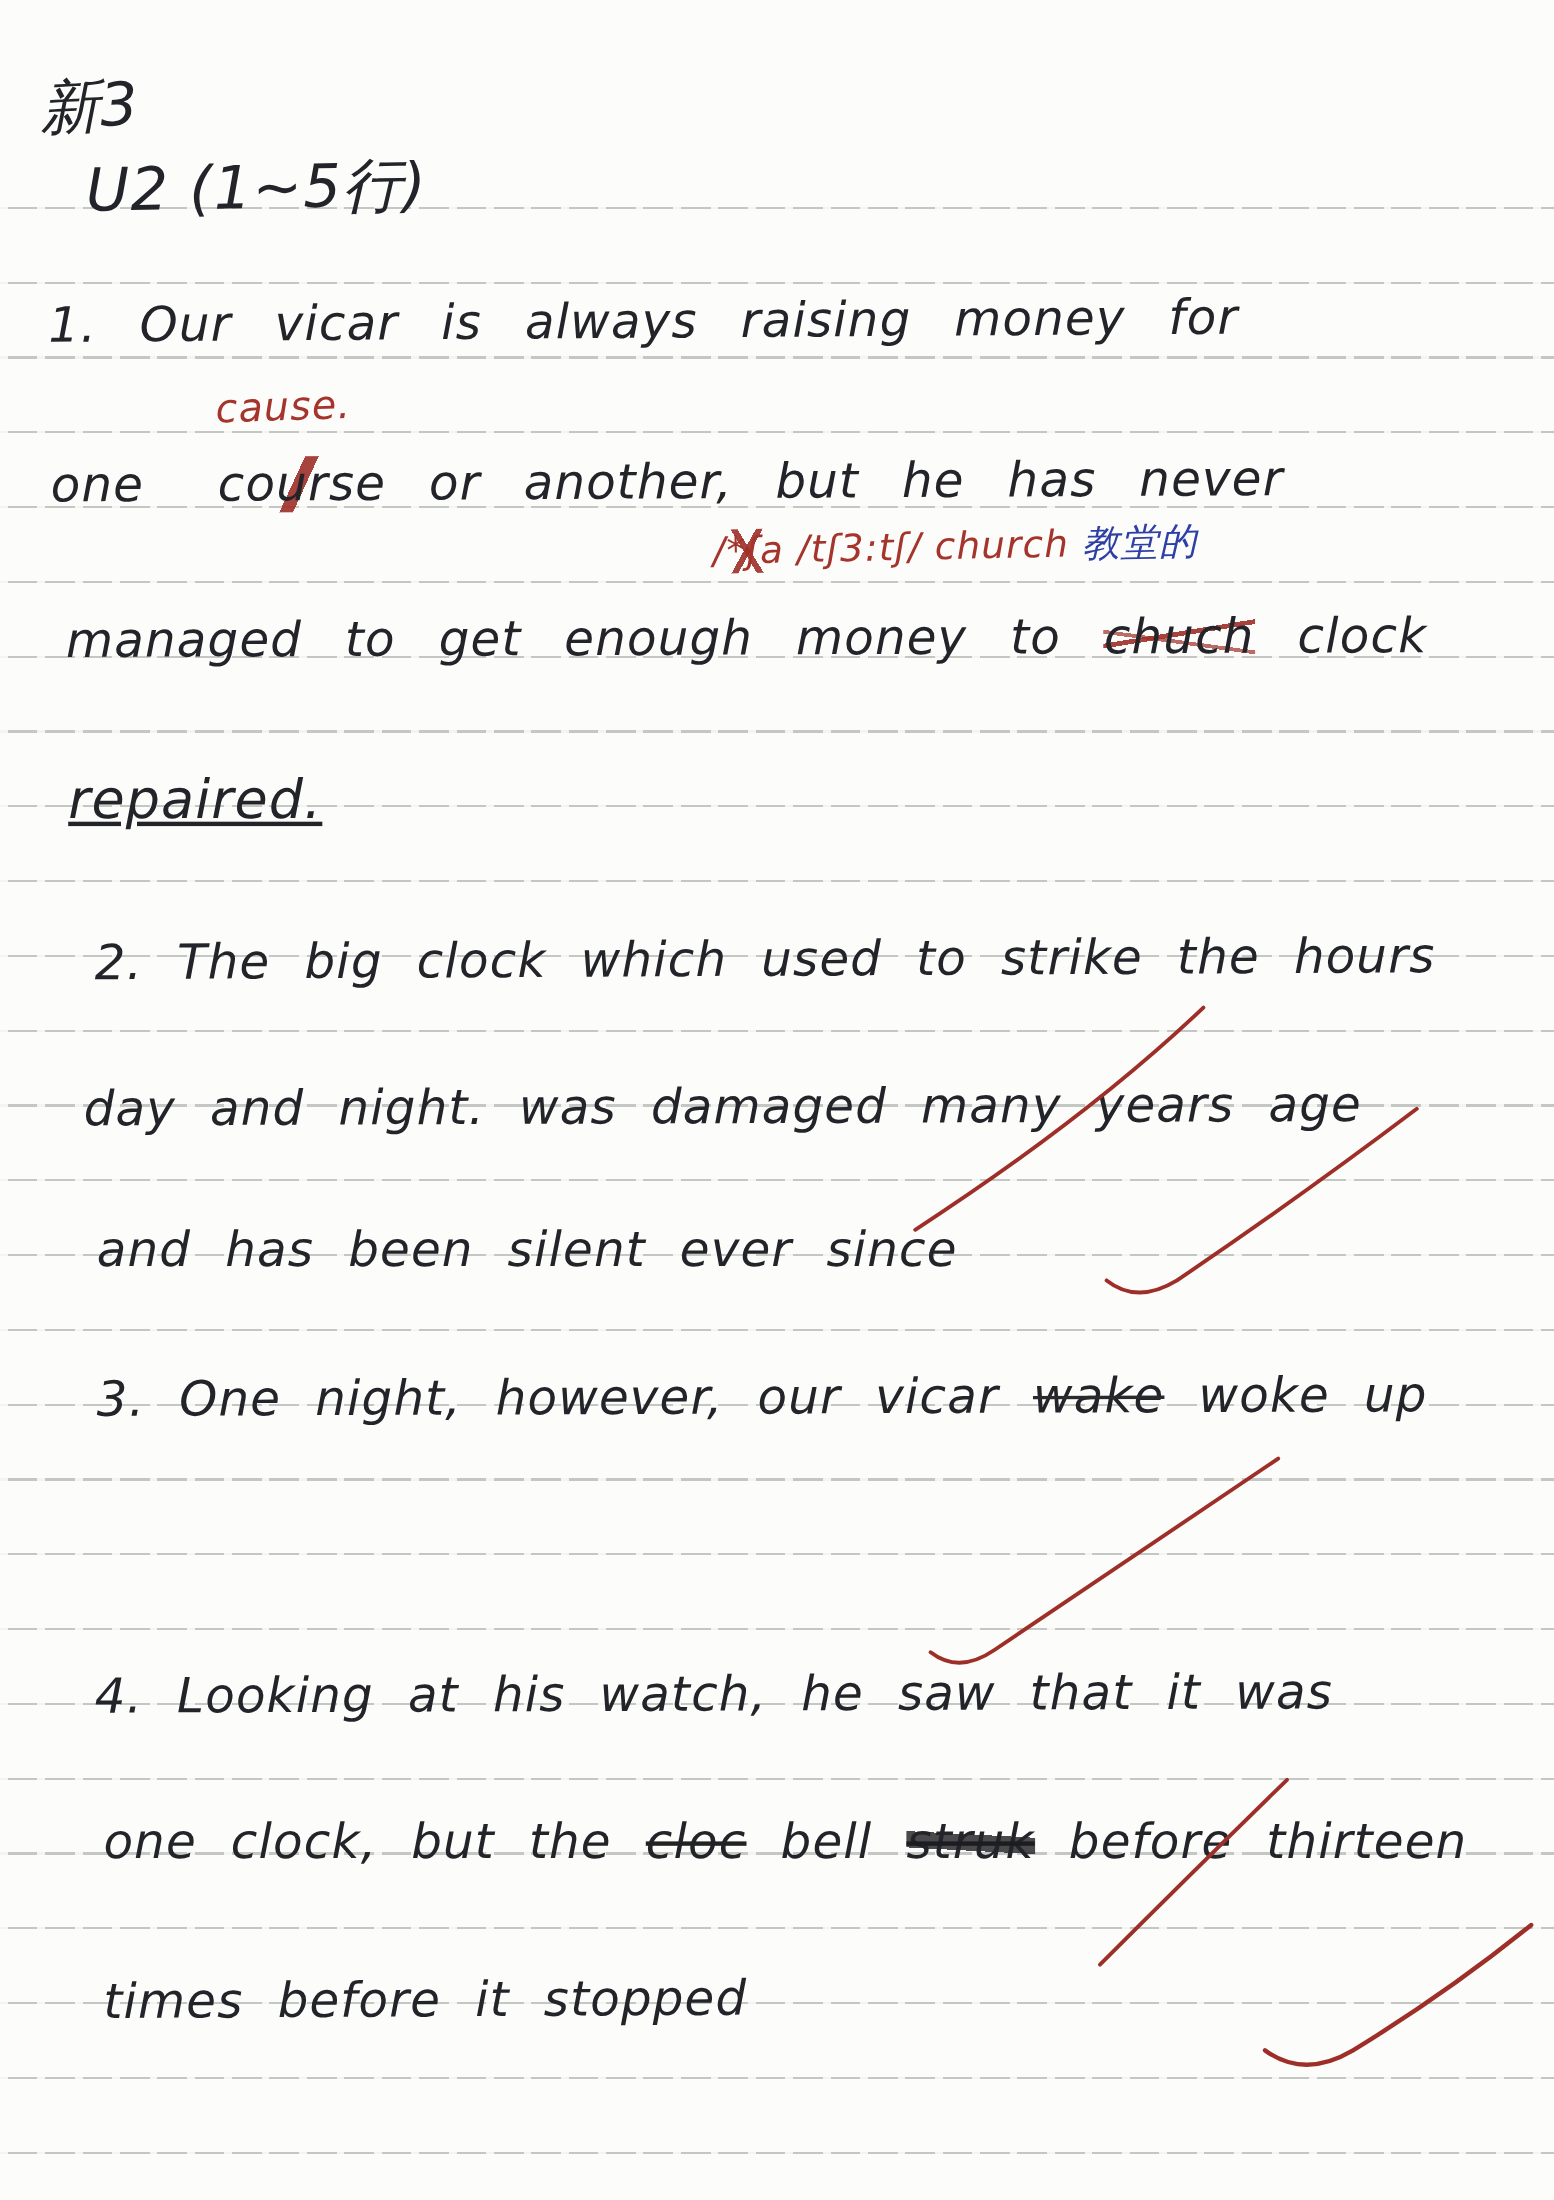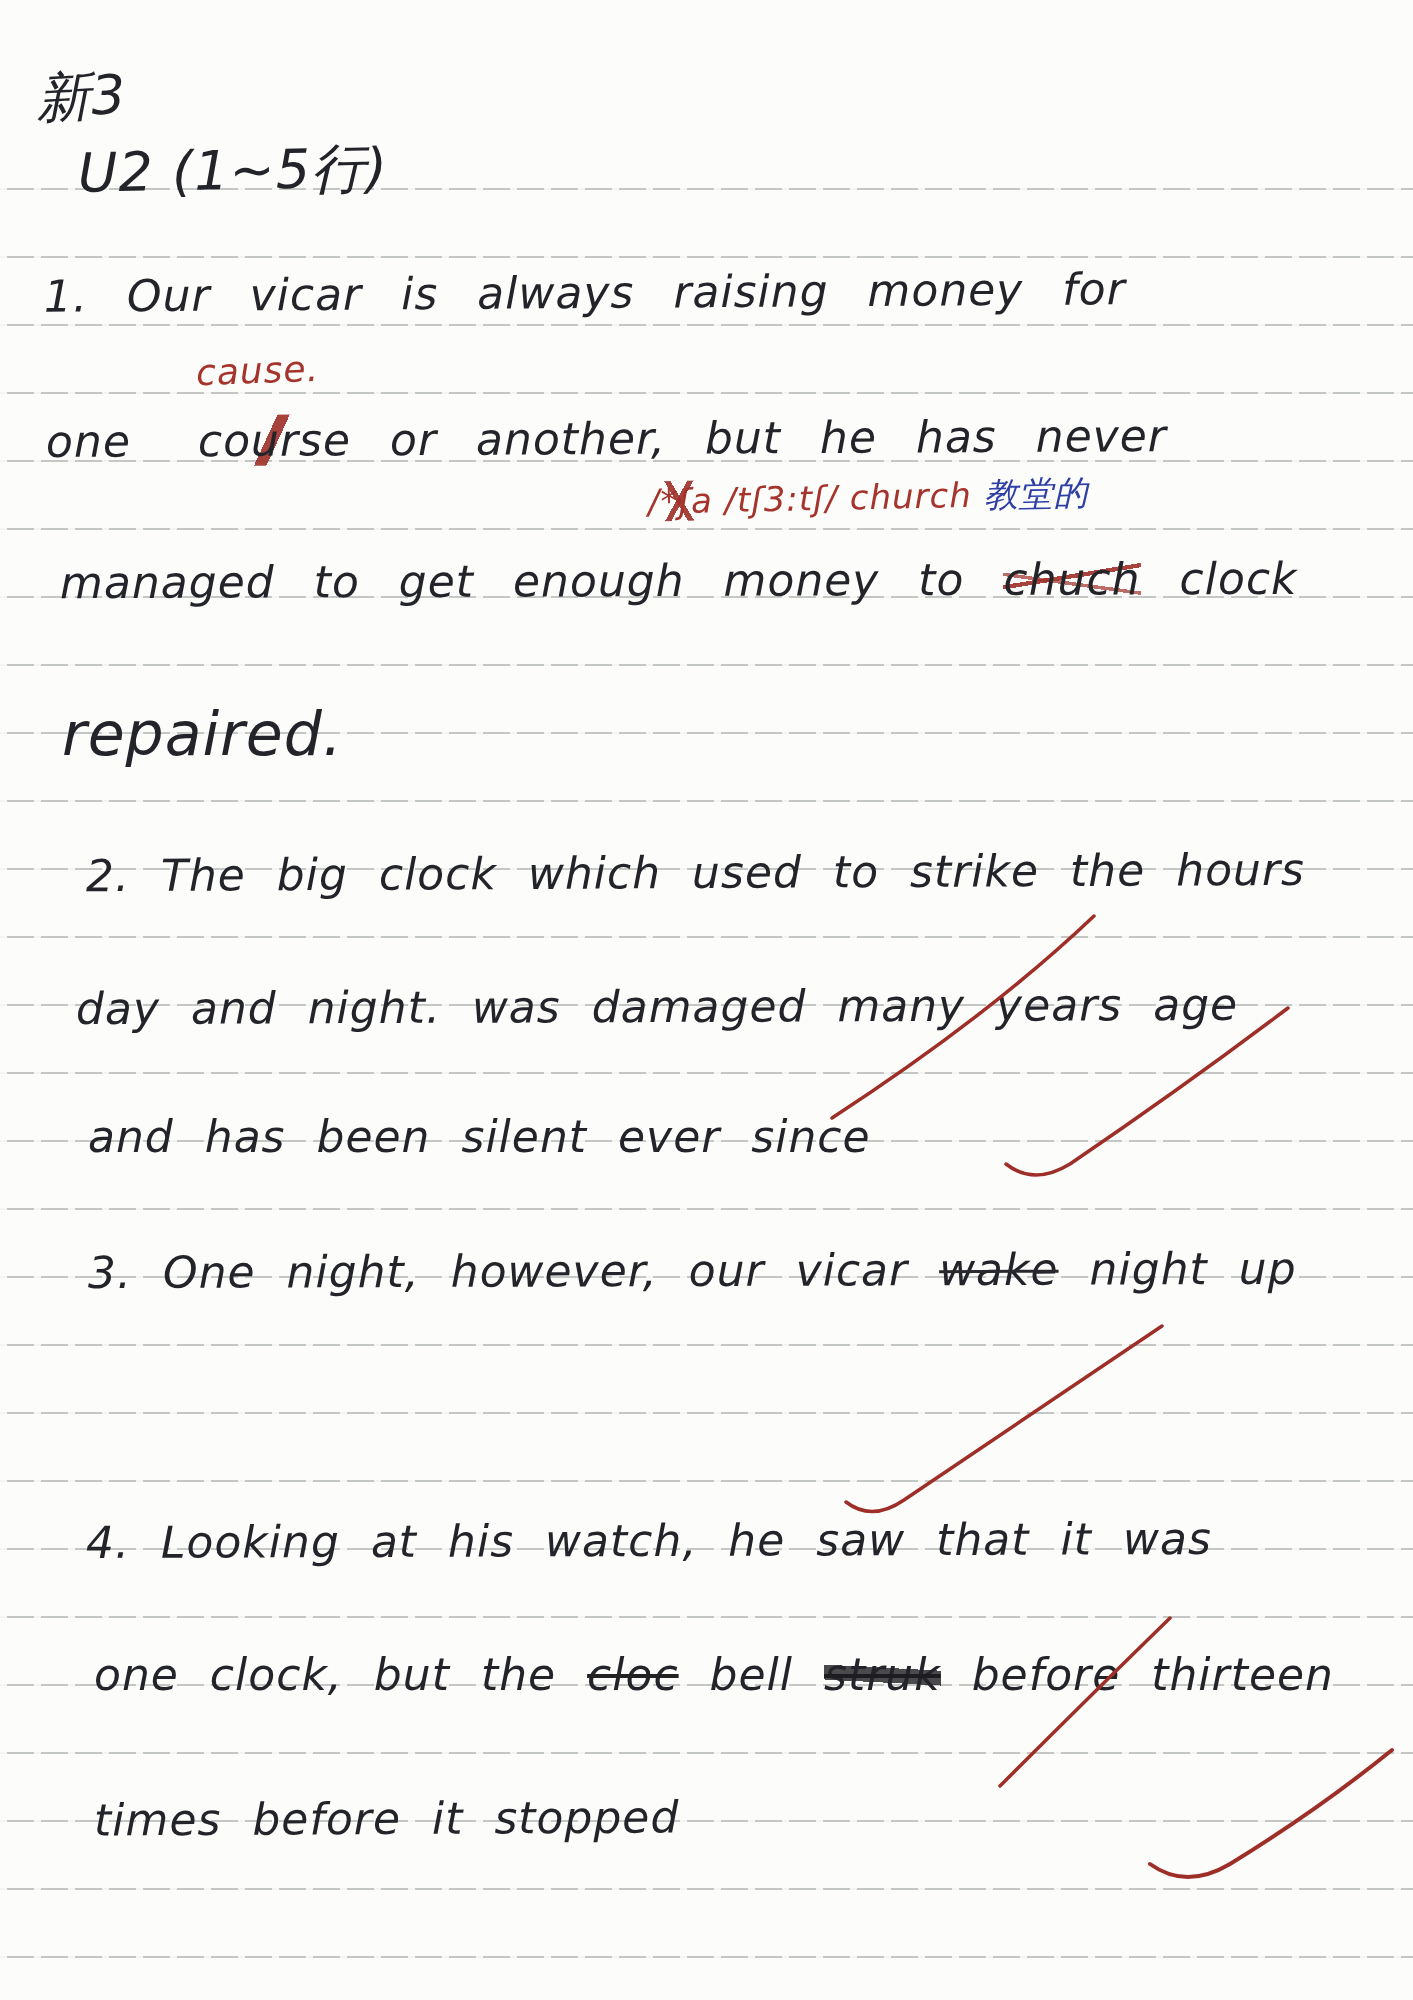--- a/index.html
+++ b/index.html
@@ -81,38 +81,38 @@
   </div>
 
   <div class="row" style="left:648px; top:478px; font-size:34px; transform:rotate(-1.2deg);">
     <span class="ink-red red-x">/*ʃa</span><span class="ink-red"> /tʃ3:tʃ/ </span><span class="ink-red">church</span><span class="ink-blue"> 教堂的</span>
   </div>
 
   <div class="row sp-wide" style="left:60px; top:556px; font-size:44px; transform:rotate(-0.2deg);">
     <span>managed to get enough money to </span><span class="red-strike">chuch</span><span> clock</span>
   </div>
 
-  <div class="row" style="left:62px; top:700px; font-size:60px;">
+  <div class="row" style="left:62px; top:700px; font-size:49px;text-decoration:underline;">
     <span>repaired.</span>
   </div>
 
   <div class="row sp-med" style="left:86px; top:848px; font-size:44px; transform:rotate(-0.3deg);">
     <span>2. The big clock which used to strike the hours</span>
   </div>
 
   <div class="row sp-med" style="left:76px; top:982px; font-size:44px; transform:rotate(-0.2deg);">
     <span>day and night. was damaged many years age</span>
   </div>
 
   <div class="row sp-med" style="left:88px; top:1112px; font-size:44px;">
     <span>and has been silent ever since</span>
   </div>
 
   <div class="row sp-med" style="left:88px; top:1246px; font-size:44px; transform:rotate(-0.2deg);">
-    <span>3. One night, however, our vicar </span><span class="black-strike">wake</span><span> night up</span>
+    <span>3. One night, however, our vicar </span><span class="black-strike">wake</span><span> woke up</span>
   </div>
 
 
   <div class="row sp-med" style="left:86px; top:1516px; font-size:44px; transform:rotate(-0.2deg);">
     <span>4. Looking at his watch, he saw that it was</span>
   </div>
 
   <div class="row sp-med" style="left:94px; top:1650px; font-size:44px;">
     <span>one clock, but the </span><span class="black-scribble">cloc</span><span> bell </span><span class="black-scribble-heavy">struk</span><span> before thirteen</span>
   </div>

